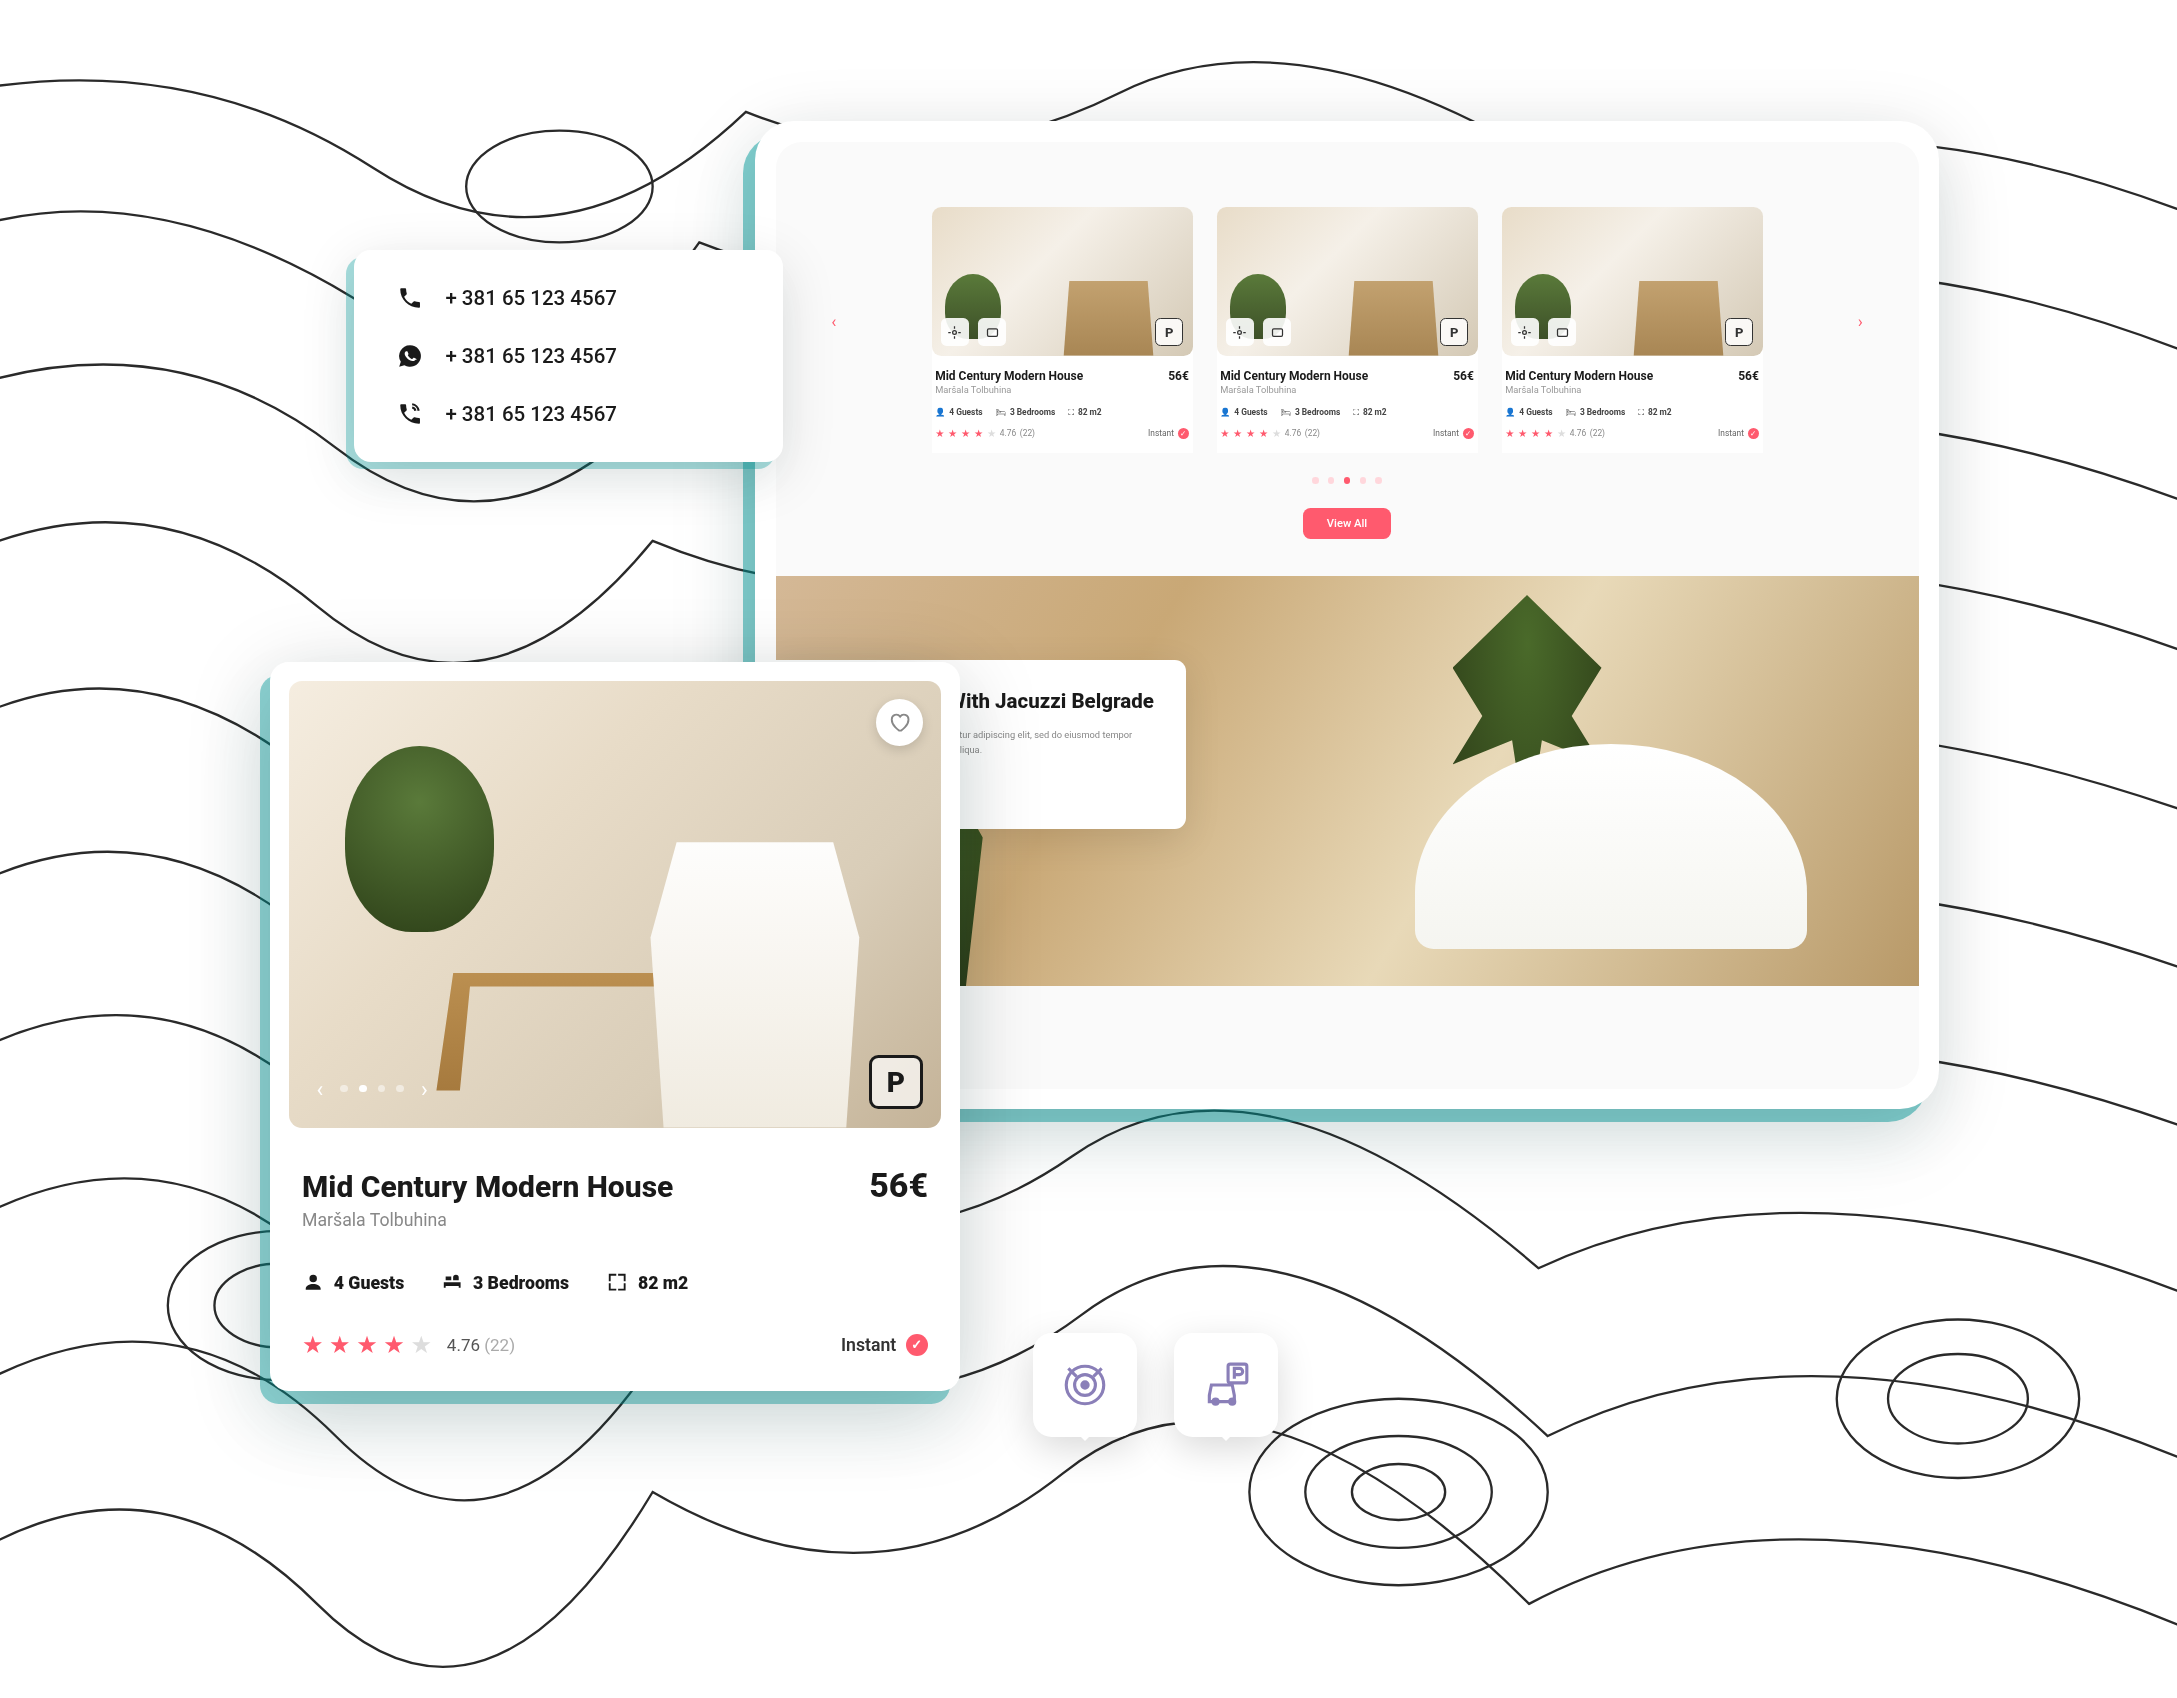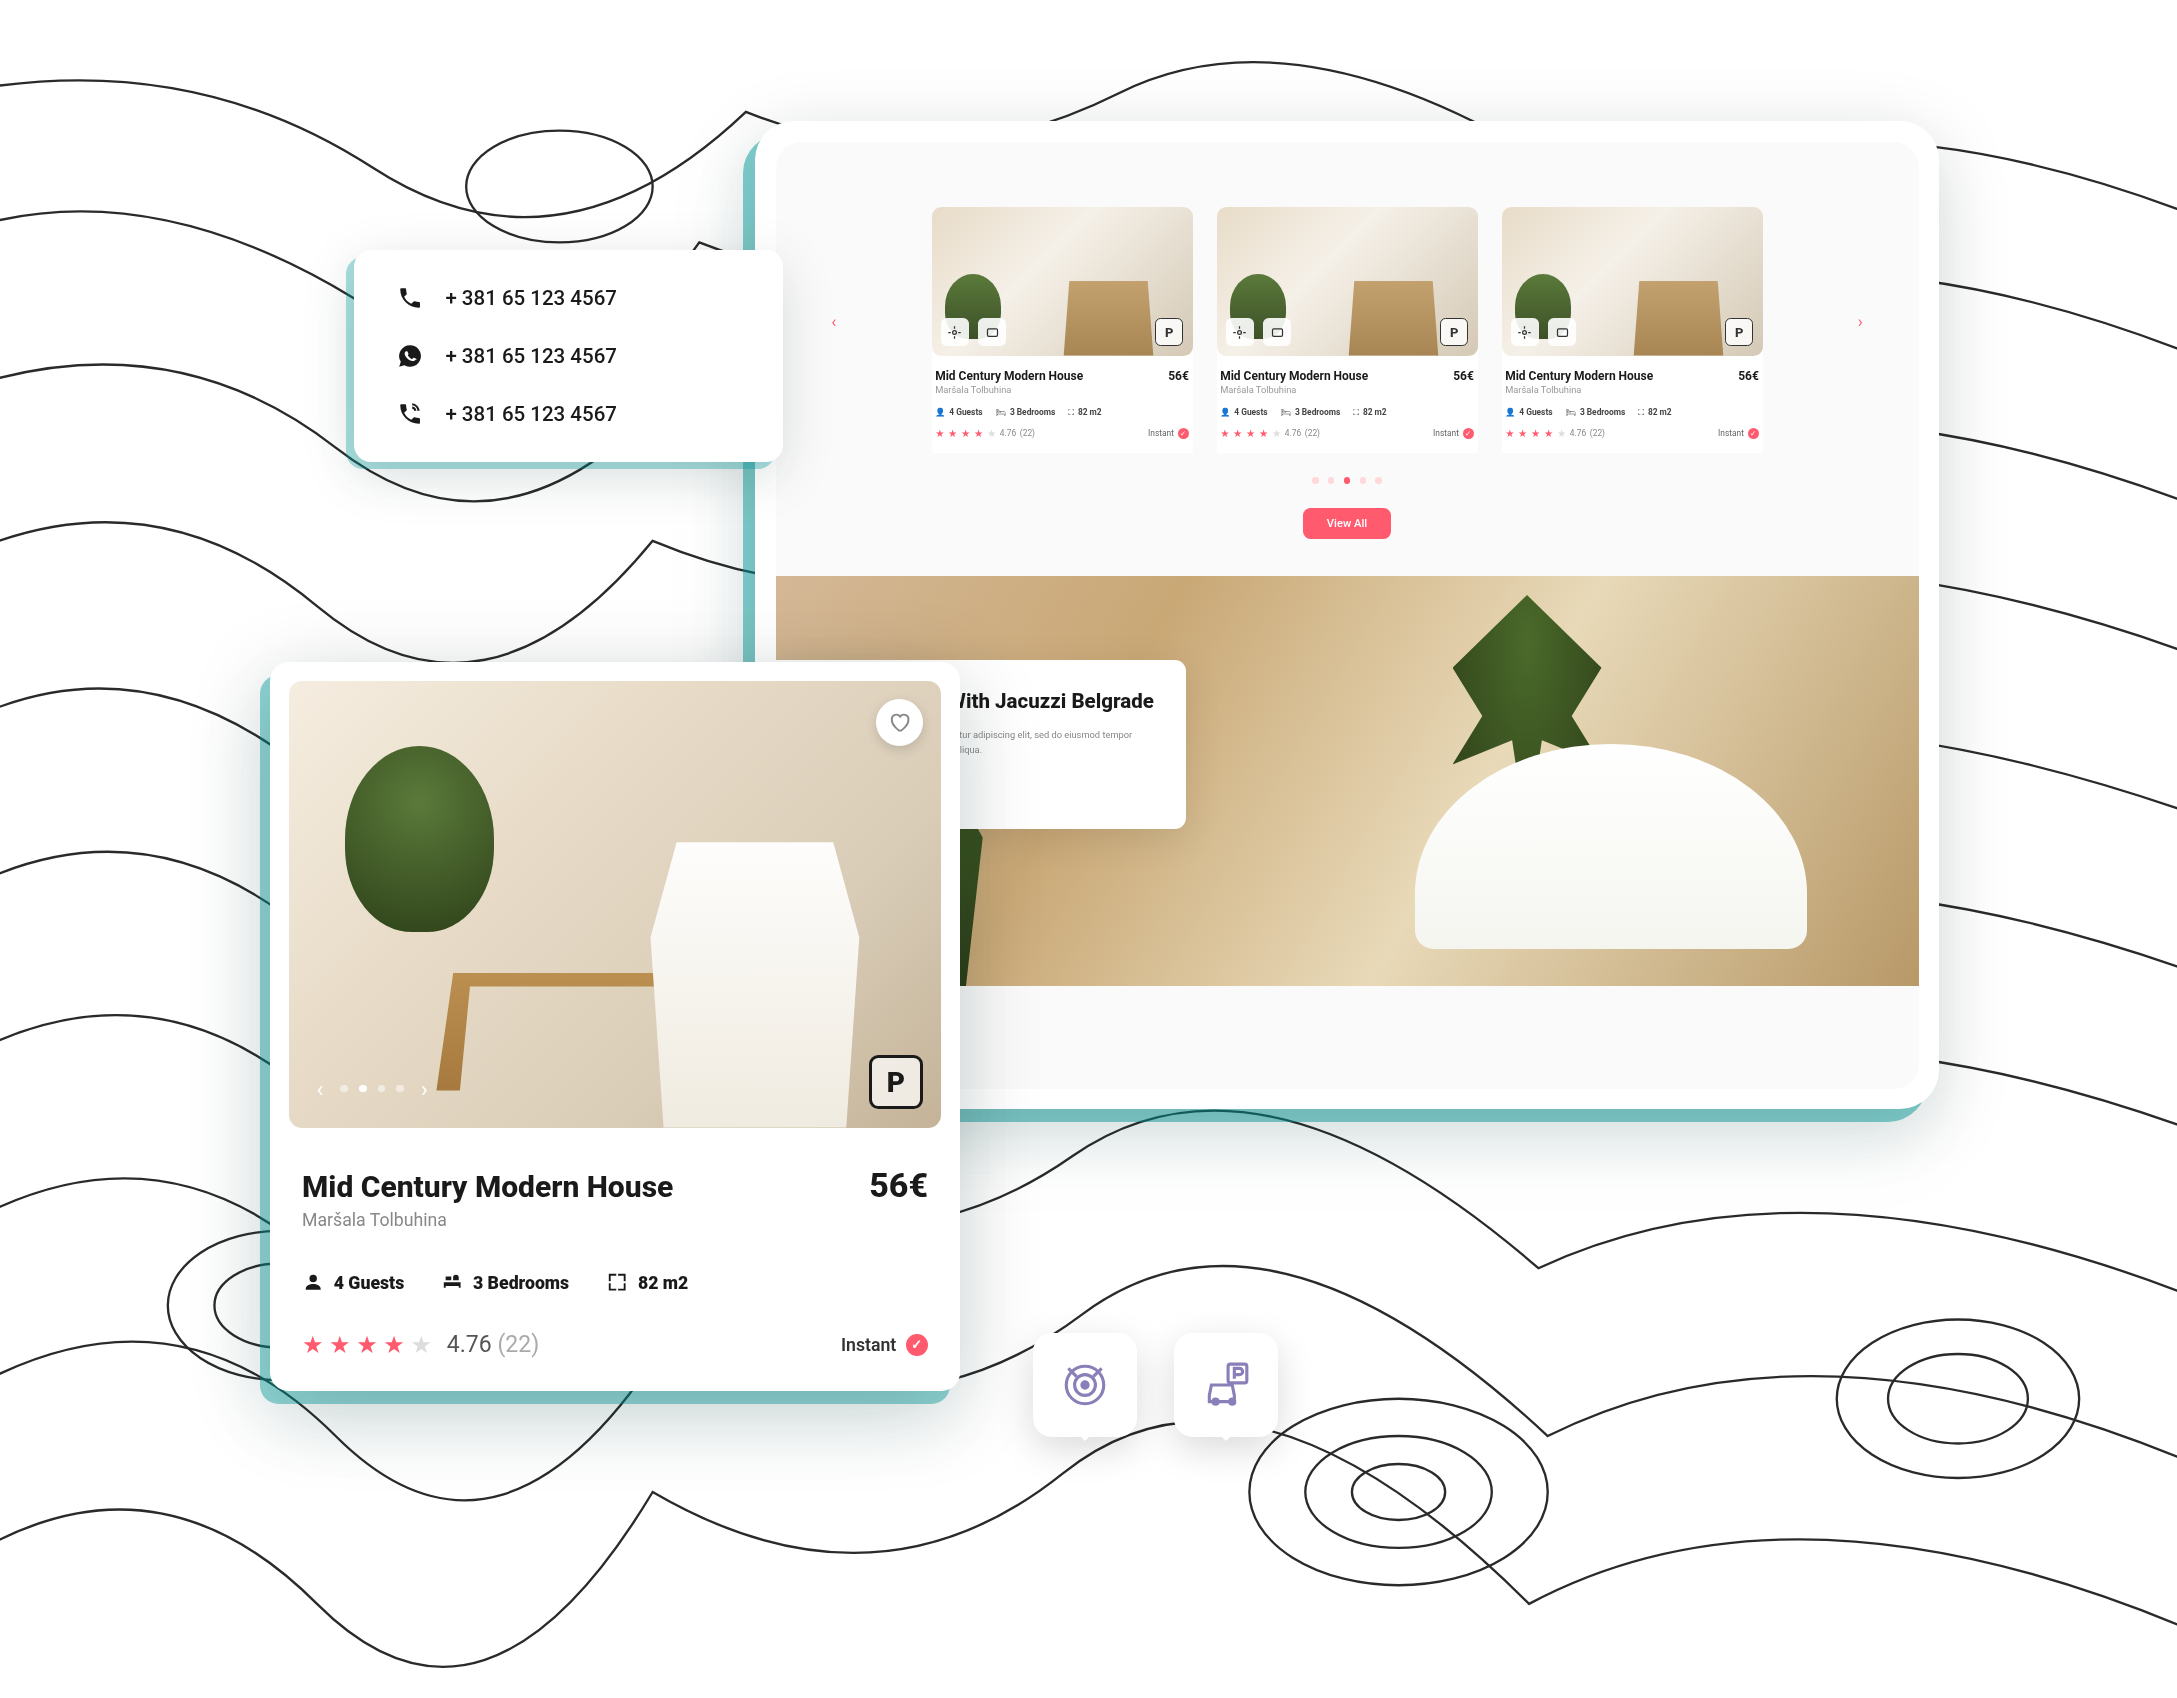--- a/index.html
+++ b/index.html
@@ -82,21 +82,21 @@
 .big-title{font-size:30px;font-weight:800;color:#1a1a1a}
 .big-price{font-size:34px;font-weight:800;color:#1a1a1a}
 .big-loc{font-size:17.7px;color:#888;margin-top:5.6px}
 .big-stats{display:flex;gap:37px;margin-top:41px;font-size:17.7px;color:#1a1a1a;font-weight:600}
 .big-stats span{display:flex;align-items:center;gap:9.3px}
 .big-stats svg{width:22.4px;height:22.4px;fill:#1a1a1a}
 .big-foot{display:flex;justify-content:space-between;align-items:center;margin-top:37px}
 .big-stars{display:flex;align-items:center;gap:5.6px}
 .big-stars .s{color:#ff5a6e;font-size:24px}
 .big-stars .s.empty{color:#ddd}
-.rating-txt{font-size:23px;color:#555;margin-left:9.3px}
+.rating-txt{font-size:17px;color:#555;margin-left:9.3px}
 .rating-count{color:#aaa}
 .big-instant{font-size:17.7px;color:#333;display:flex;align-items:center;gap:9.3px;font-weight:600}
 .big-chk{width:22.4px;height:22.4px;background:#ff5a6e;border-radius:50%;display:inline-flex;align-items:center;justify-content:center;color:#fff;font-size:13px}
 
 
 .tooltip-chips{position:absolute;top:1333px;left:1033px;display:flex;gap:37px;z-index:6}
 .tip{width:104px;height:104px;background:#fff;border-radius:18.6px;box-shadow:0 11.2px 37px rgba(0,0,0,.15);display:flex;align-items:center;justify-content:center;position:relative}
 .tip::after{content:"";position:absolute;bottom:-15px;left:50%;transform:translateX(-50%);border:11.2px solid transparent;border-top-color:#fff}
 .tip svg{width:50px;height:50px;stroke:#8a7fb8;fill:none;stroke-width:1.5}
 </style>

